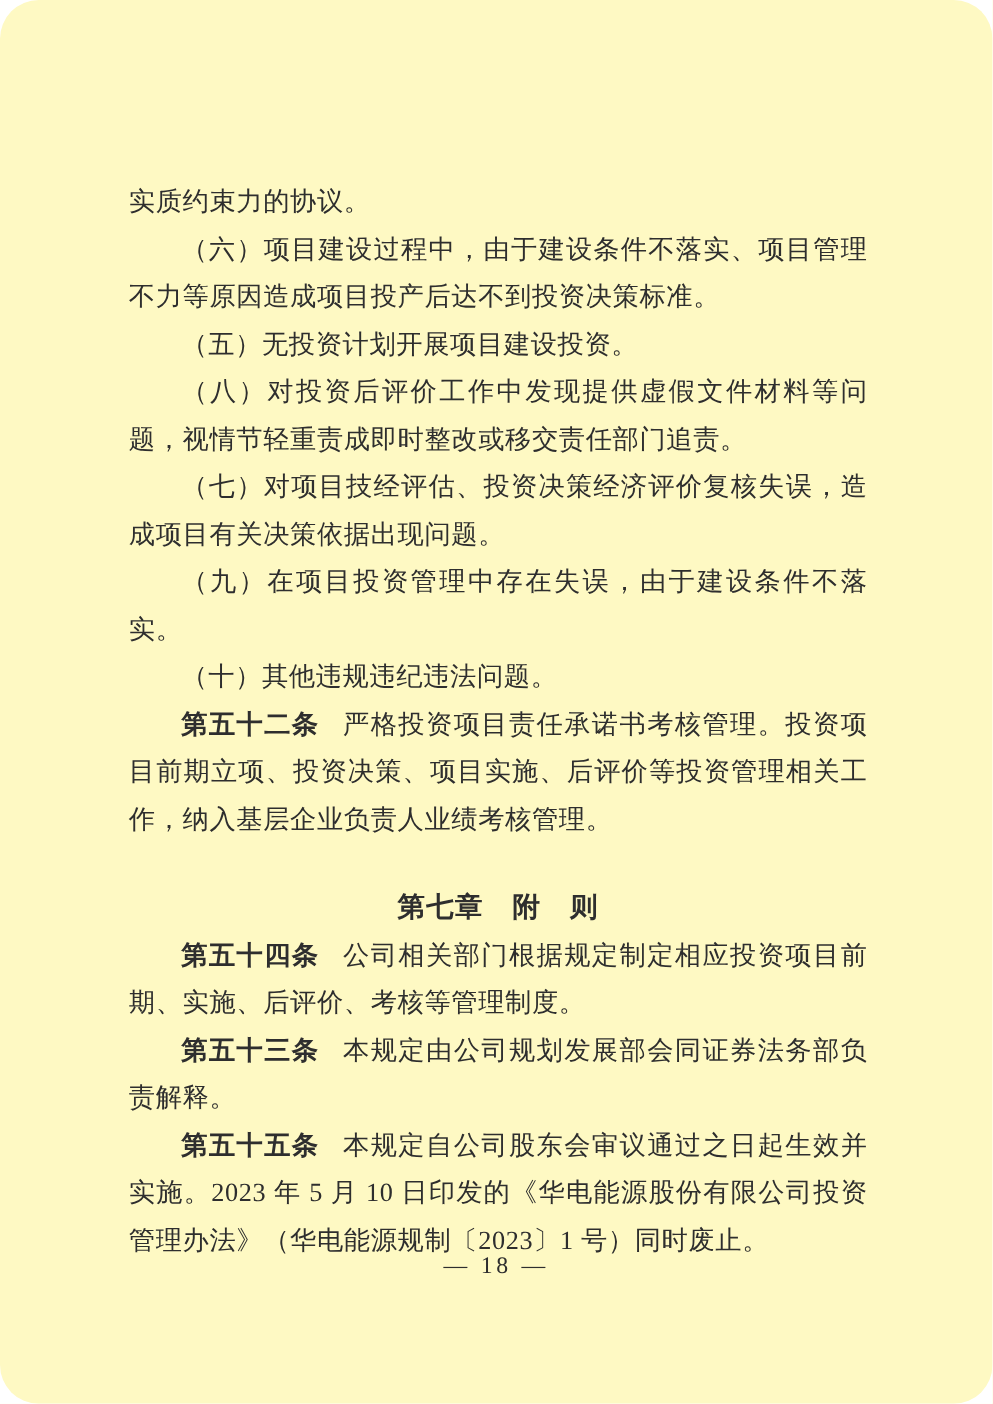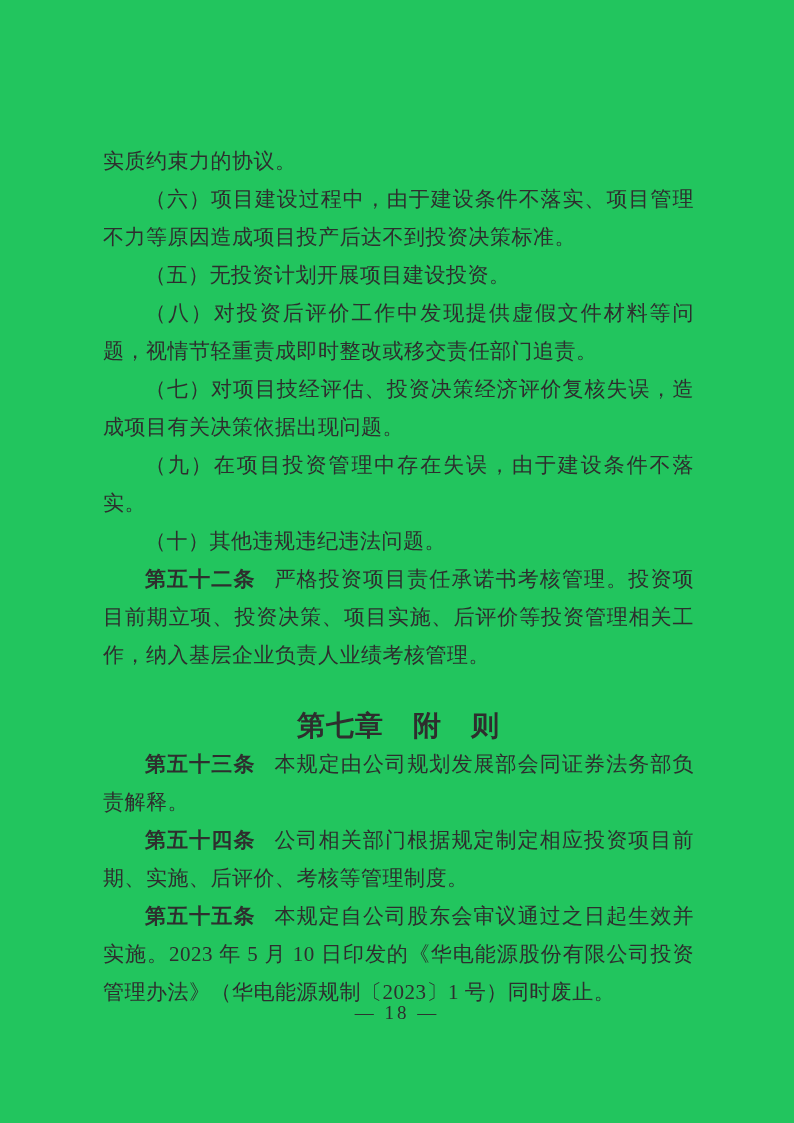--- a/index.html
+++ b/index.html
@@ -4,24 +4,25 @@
   <style>
     html, body {
       margin: 0;
       padding: 0;
       background: #ffffff;
     }
     .page {
       position: relative;
       width: 794px;
       height: 1123px;
-      background: #22c55e;
+      background: #fef9c3;
       overflow: hidden;
       font-family: "Liberation Serif", "DejaVu Serif", serif;
       color: #2e2e2e;
+      border-radius: 31px;
     }
     .body-text {
       position: absolute;
       left: 103px;
       top: 142px;
       width: 591px;
     }
     .para {
       margin: 0;
       font-size: 21px;
@@ -33,21 +34,21 @@
     }
     .para.indented {
       text-indent: 2em;
     }
     .article-term {
       font-weight: bold;
       margin-right: 0.9em;
     }
     .chapter-heading {
       margin: 33px 0 0 0;
-      font-size: 28px;
+      font-size: 22px;
       line-height: 38px;
       font-weight: bold;
       text-align: center;
       letter-spacing: 1px;
     }
     .page-footer {
       position: absolute;
       left: 0;
       right: 0;
       top: 990px;
@@ -81,25 +82,25 @@
 
     <p class="para indented">（十）其他违规违纪违法问题。</p>
 
     <p class="para indented">
       <strong class="article-term">第五十二条</strong><span>严格投资项目责任承诺书考核管理。投资项目前期立项、投资决策、项目实施、后评价等投资管理相关工作，纳入基层企业负责人业绩考核管理。</span>
     </p>
 
     <h2 class="chapter-heading">第七章　附　则</h2>
 
     <p class="para indented">
-      <strong class="article-term">第五十三条</strong><span>本规定由公司规划发展部会同证券法务部负责解释。</span>
+      <strong class="article-term">第五十四条</strong><span>公司相关部门根据规定制定相应投资项目前期、实施、后评价、考核等管理制度。</span>
     </p>
 
     <p class="para indented">
-      <strong class="article-term">第五十四条</strong><span>公司相关部门根据规定制定相应投资项目前期、实施、后评价、考核等管理制度。</span>
+      <strong class="article-term">第五十三条</strong><span>本规定由公司规划发展部会同证券法务部负责解释。</span>
     </p>
 
     <p class="para indented">
       <strong class="article-term">第五十五条</strong><span>本规定自公司股东会审议通过之日起生效并实施。2023 年 5 月 10 日印发的《华电能源股份有限公司投资管理办法》（华电能源规制〔2023〕1 号）同时废止。</span>
     </p>
 
   </main>
 
   <footer class="page-footer">
     <span class="page-number">— 18 —</span>

